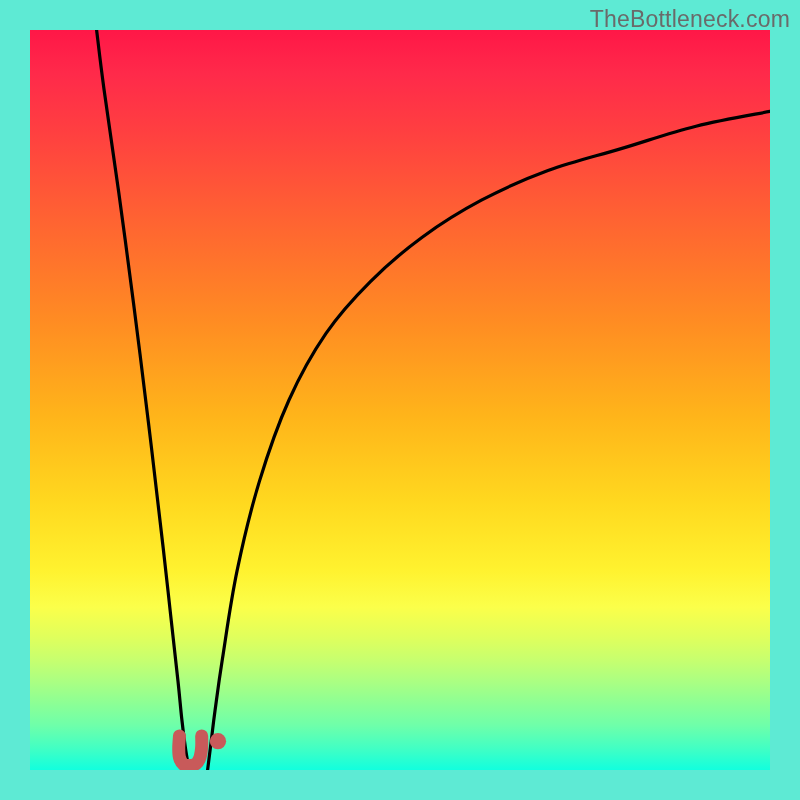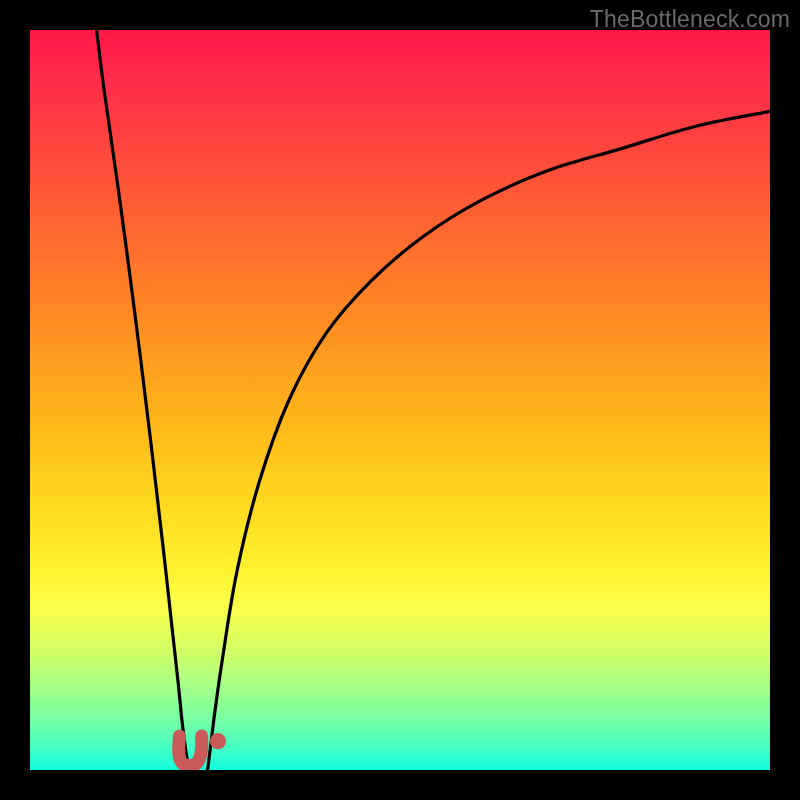--- a/index.html
+++ b/index.html
@@ -7,21 +7,21 @@
     padding: 0;
     width: 800px;
     height: 800px;
     overflow: hidden;
     font-family: Arial, Helvetica, sans-serif;
   }
   .frame {
     position: relative;
     width: 800px;
     height: 800px;
-    background: #000000;
+    background: #5eead4;
   }
   .plot-area {
     position: absolute;
     left: 30px;
     top: 30px;
     width: 740px;
     height: 740px;
     background: linear-gradient(to bottom,
       #ff1747 0%,
       #ff2a4a 6%,

